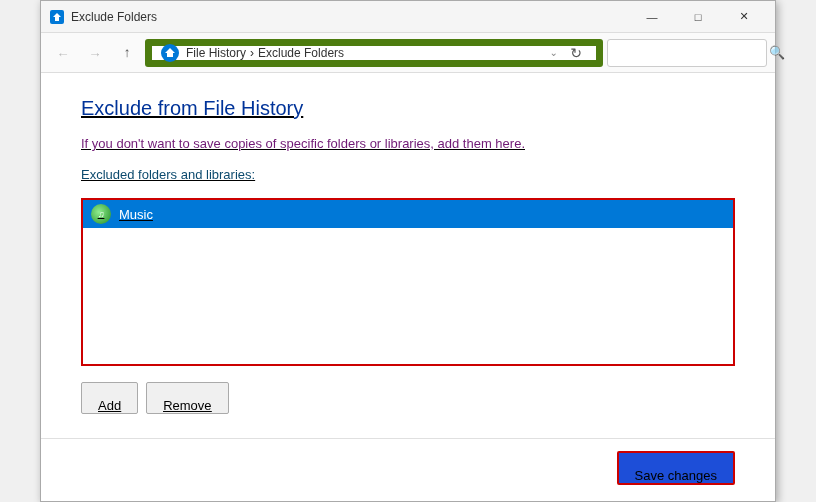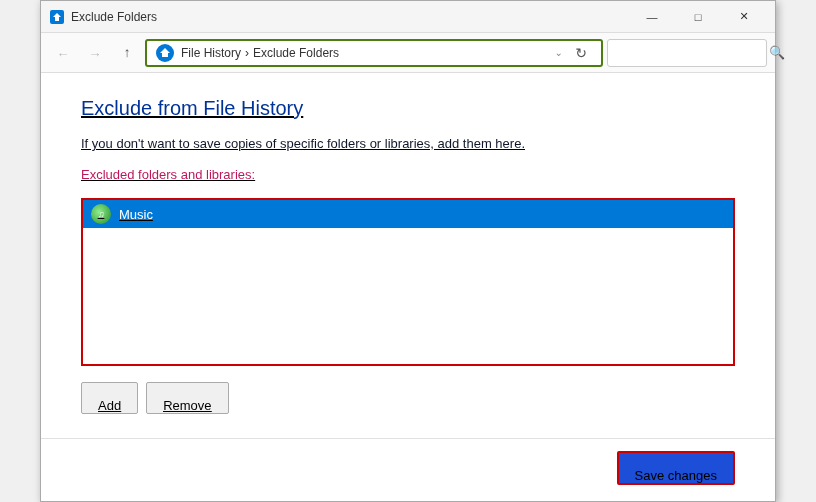--- a/index.html
+++ b/index.html
@@ -87,21 +87,21 @@
       display: flex;
       align-items: center;
       justify-content: center;
       border-radius: 3px;
       color: #555;
     }
     .nav-btn.disabled { color: #bbb; cursor: default; }
     .address-bar {
       flex: 1;
       height: 28px;
-      border: 2px solid #4d7c0f;
+      border: 7px solid #4d7c0f;
       border-radius: 3px;
       background: white;
       display: flex;
       align-items: center;
       padding: 0 8px;
       gap: 6px;
     }
     .address-icon {
       width: 20px;
       height: 20px;
@@ -163,26 +163,26 @@
       text-decoration: underline;
     }
     .page-title {
       font-size: 20px;
       font-weight: 300;
       color: #003399;
       margin-bottom: 4px;
     }
     .description {
       font-size: 13px;
-      color: #0f172a;
+      color: #701a75;
       margin-bottom: 4px;
     }
     .section-label {
       font-size: 13px;
-      color: #be185d;
+      color: #0c4a6e;
       margin-bottom: 4px;
     }
     .list-container {
       border: 2px solid #cc0000;
       background: white;
       flex: 1;
       overflow-y: auto;
       max-height: 220px;
     }
     .list-item {

